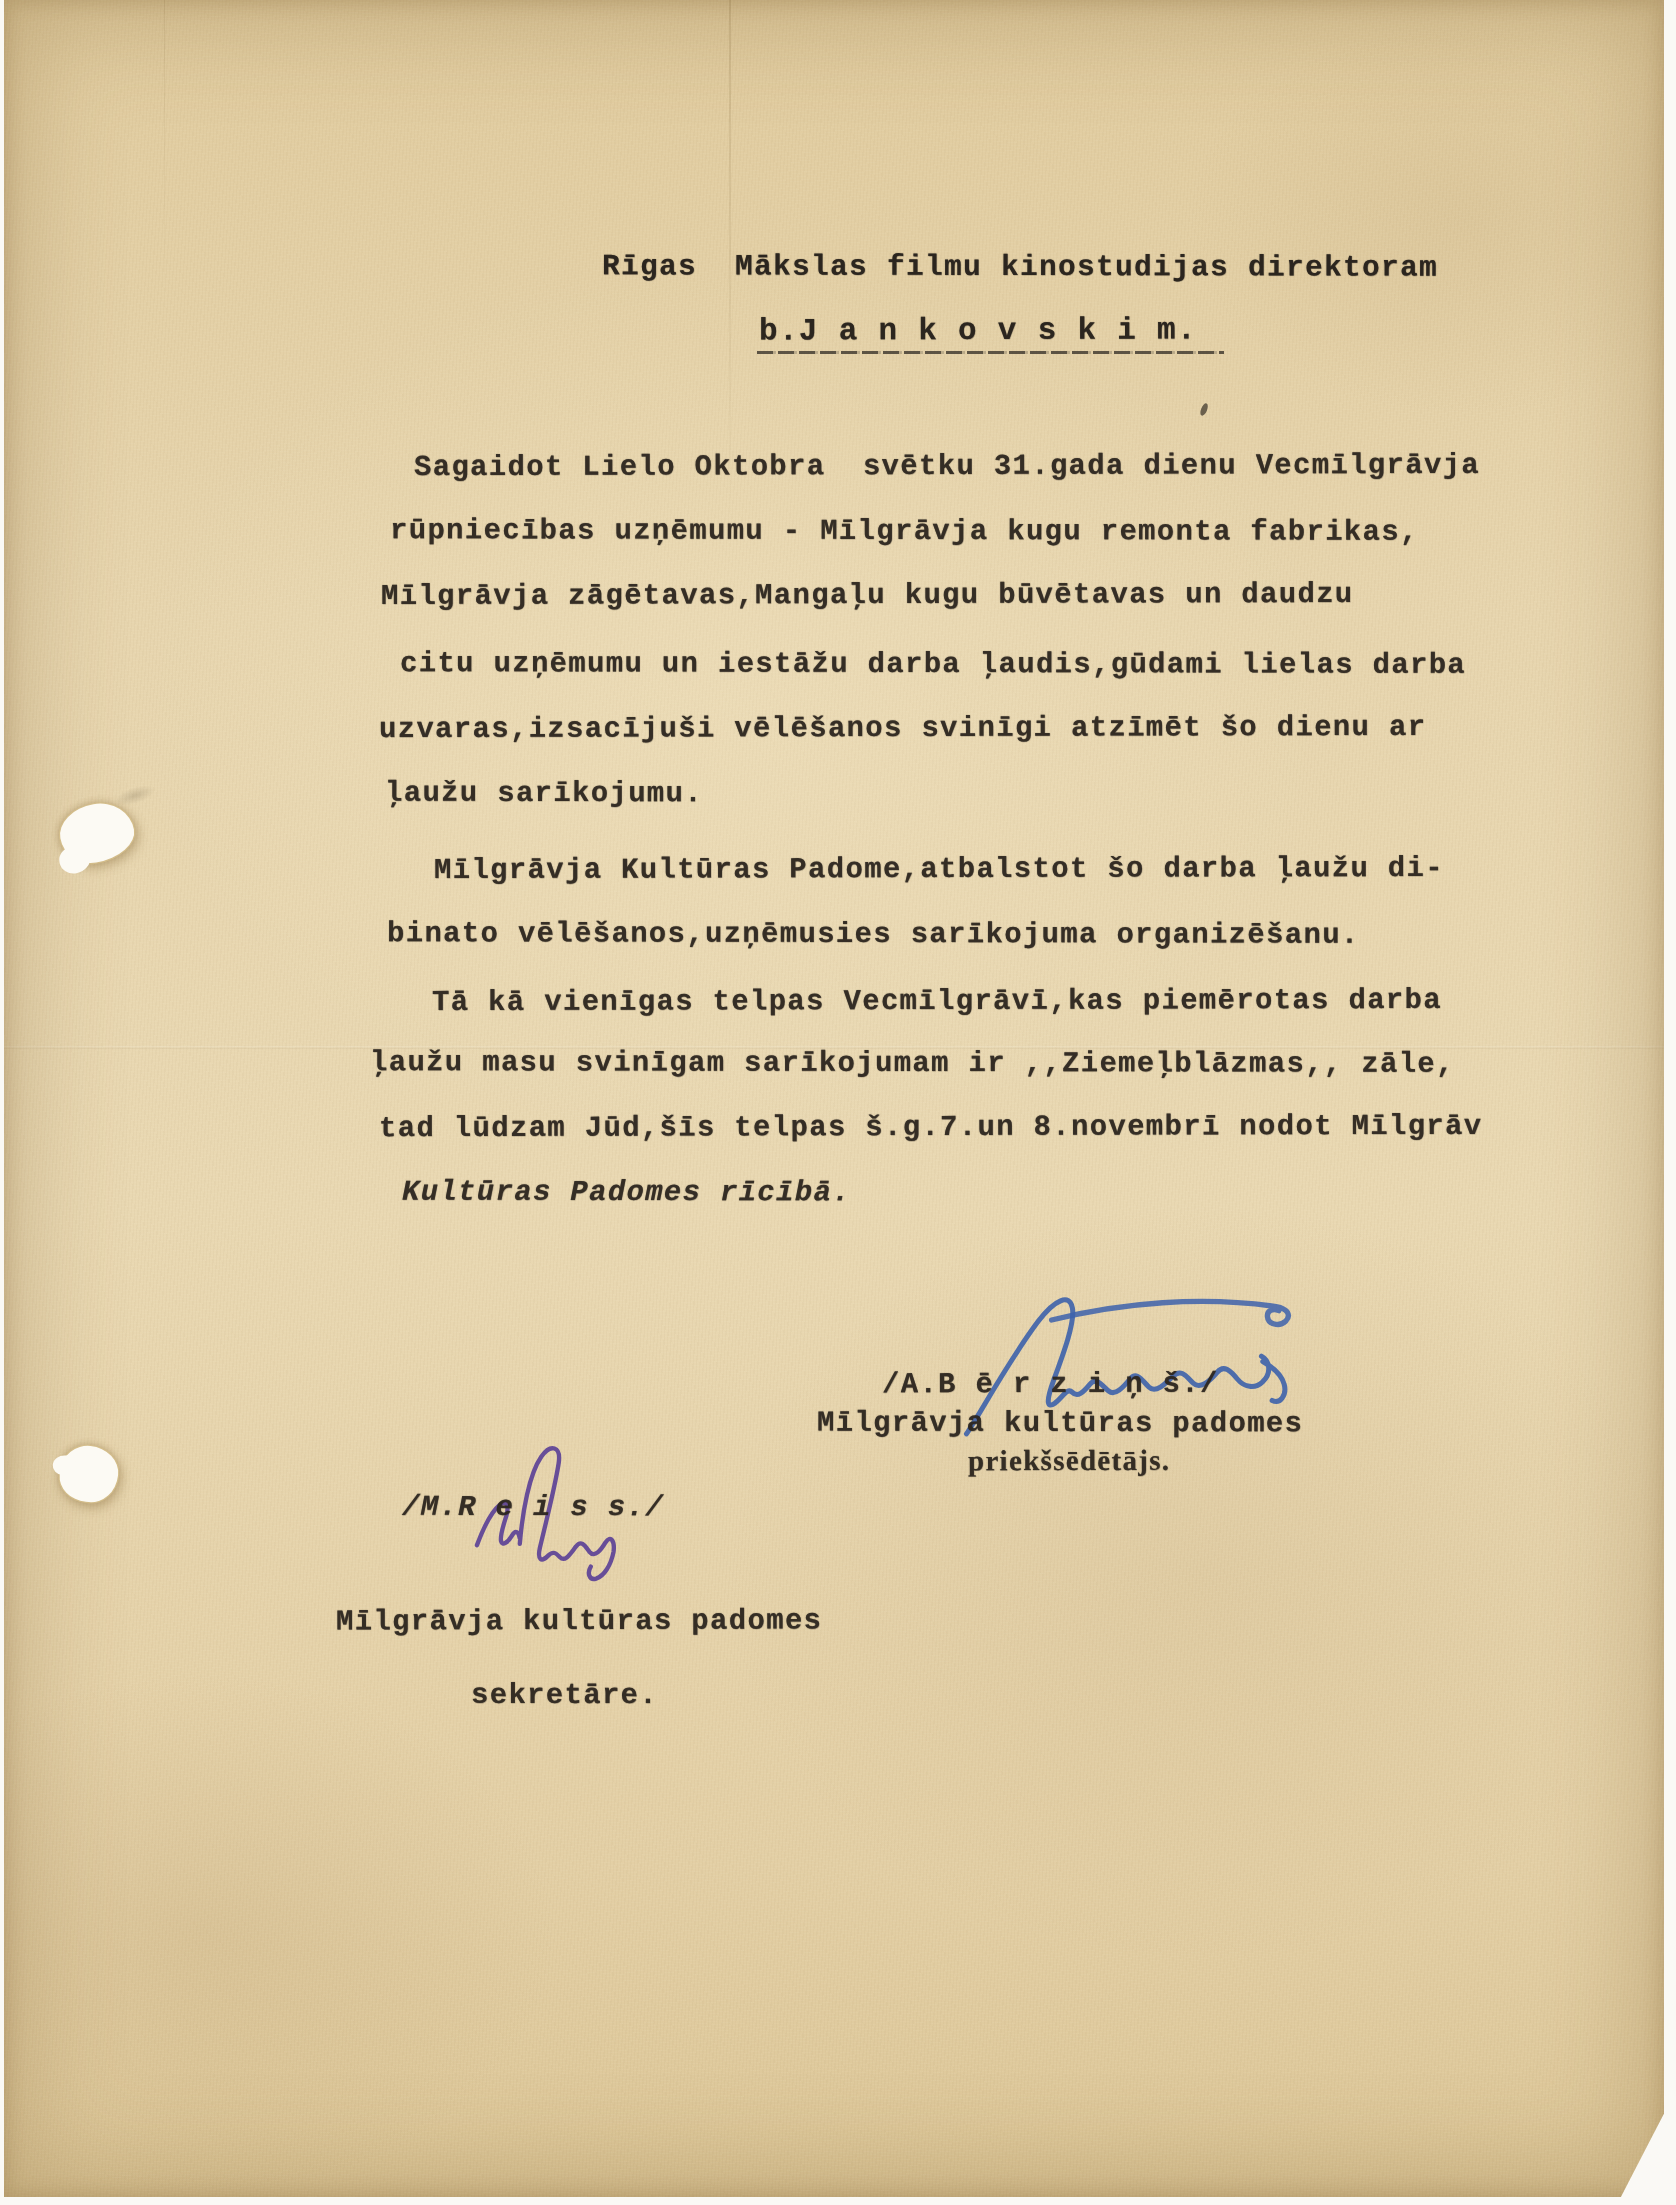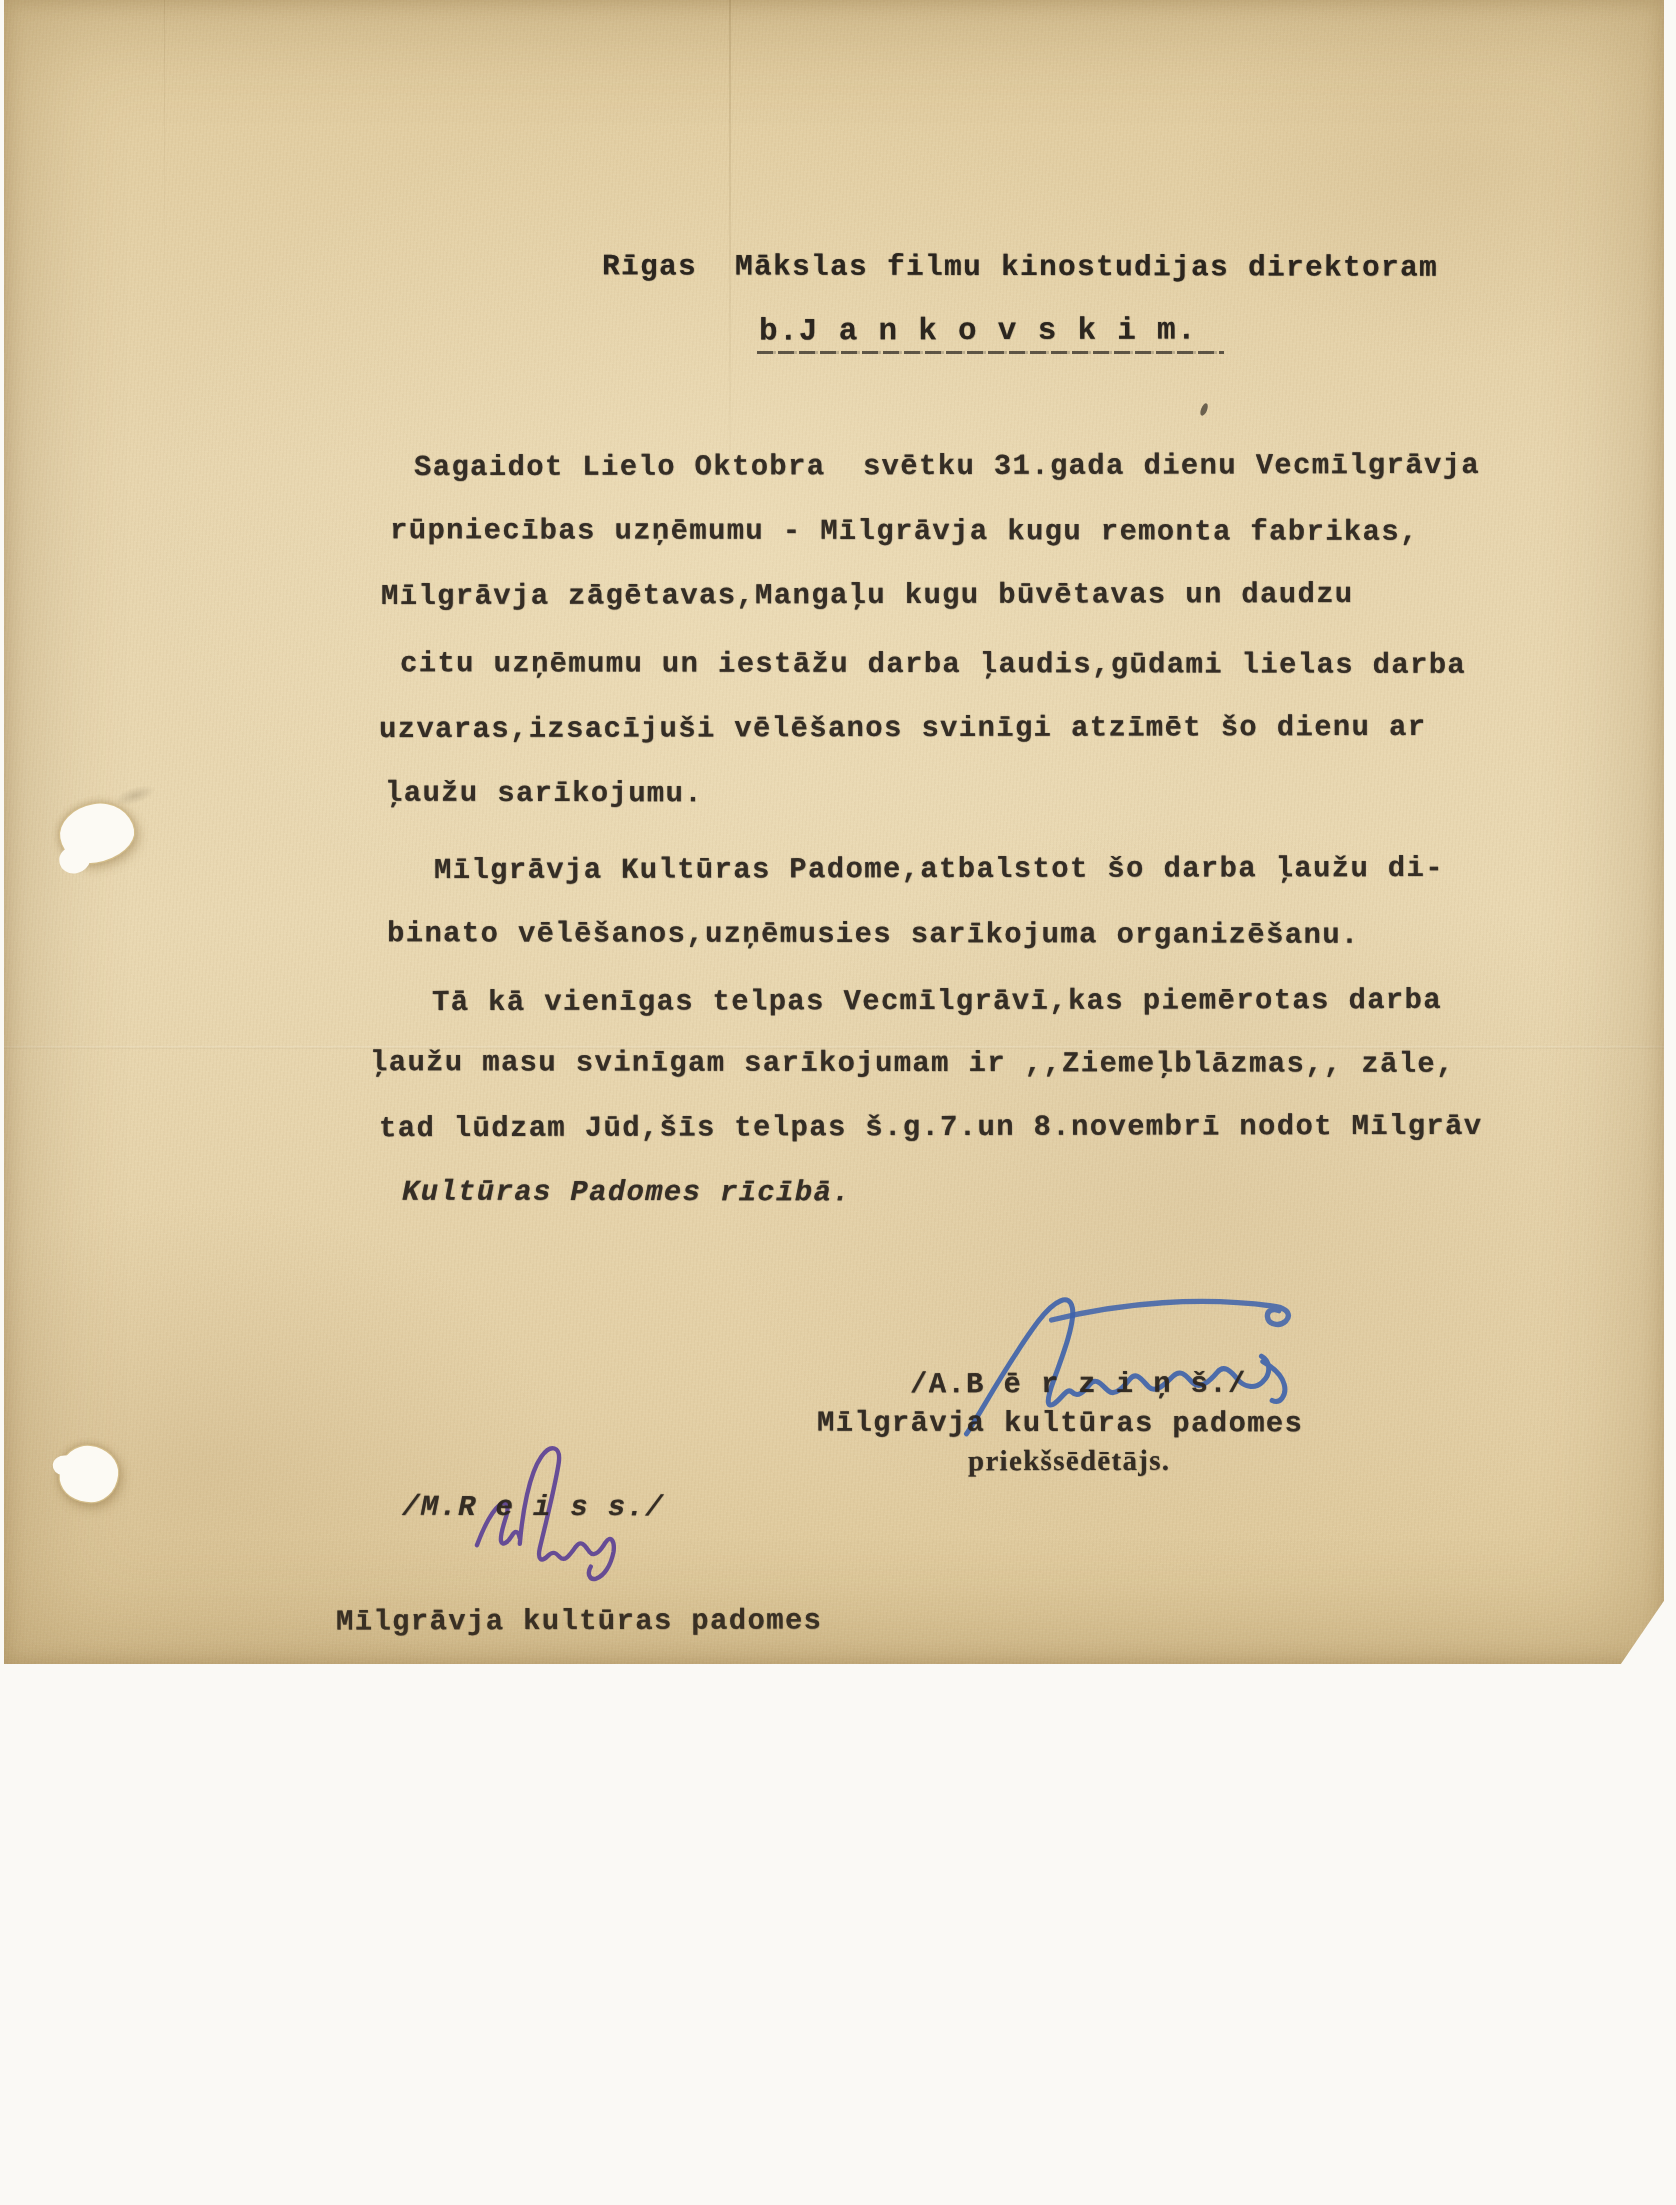--- a/index.html
+++ b/index.html
@@ -1,19 +1,19 @@
 <!DOCTYPE html>
 <html style="font-size:10.7px"><head>
 <meta charset="utf-8">
 <style>
   html,body{margin:0;padding:0;background:#f7f5ef;}
   .scan{position:relative;width:1676px;height:2205px;background:#faf9f5;overflow:hidden;}
   
   .paper{
-    position:absolute;left:4px;top:0;width:1660px;height:1664px;
+    position:absolute;left:4px;top:0;width:1660px;height:2197px;
     background:
       radial-gradient(873px 638px at 44% 32%, rgba(252,242,212,.20), transparent 70%),
       radial-gradient(672px 537px at 72% 72%, rgba(140,105,55,.07), transparent 72%),
       radial-gradient(510px 376px at 12% 88%, rgba(140,105,55,.10), transparent 70%),
       radial-gradient(403px 282px at 88% 10%, rgba(140,105,55,.08), transparent 70%),
       repeating-linear-gradient(94deg, rgba(120,92,50,.035) 0 1.3px, transparent 1.3px 3.4px),
       repeating-linear-gradient(4deg, rgba(255,248,225,.05) 0 0.7px, transparent 0.7px 2.7px),
       linear-gradient(180deg,#e0cb9e 0%,#e7d5ae 28%,#e9d8b2 55%,#e3cfa5 85%,#dcc697 100%);
     clip-path:polygon(0 0,100% 0,100% 96.2%,97.4% 100%,0 100%);
   }
@@ -85,21 +85,21 @@
 
     <svg class="sig" style="left:910px;top:1261px;" width="416" height="181" viewBox="0 0 620 270">
       <path d="M 78 258 C 100 225, 140 150, 185 90 C 210 57, 232 48, 236 70 C 240 92, 222 140, 208 178
                C 198 205, 196 222, 210 212 C 222 203, 228 188, 236 196 C 244 204, 252 196, 262 184
                C 272 172, 280 186, 290 194 C 300 202, 312 188, 322 176 C 332 164, 340 178, 350 188
                C 360 198, 374 184, 386 172 C 398 160, 406 172, 416 182 C 426 192, 440 180, 452 166
                C 462 154, 472 164, 482 176 C 492 188, 508 192, 520 180 C 534 167, 530 148, 518 142
                M 520 150 C 534 158, 548 170, 552 184 C 556 200, 546 214, 534 208" fill="none" stroke="#3d62ab" stroke-width="7.5" stroke-linecap="round" stroke-linejoin="round" opacity=".9"></path>
       <path d="M 205 88 C 310 62, 430 52, 540 68 C 557 71, 563 81, 554 90 C 544 99, 528 94, 527 83 C 526 74, 535 70, 544 74" fill="none" stroke="#3d62ab" stroke-width="8" stroke-linecap="round" stroke-linejoin="round" opacity=".85"></path>
     </svg>
-    <div class="t" style="left:906px;top:1369px;">/A.B ē r z i ņ š./</div>
+    <div class="t" style="left:878px;top:1369px;">/A.B ē r z i ņ š./</div>
     <div class="t" style="left:813px;top:1408px;">Mīlgrāvja kultūras padomes</div>
     <div class="t" style="left:964px;top:1445px;font-family:Liberation Serif, serif;">priekšsēdētājs.</div>
 
     <svg class="sig" style="left:446px;top:1438px;" width="228" height="154" viewBox="0 0 340 230">
       <path d="M 40 160 C 52 128, 64 108, 74 100 C 84 92, 88 102, 84 116 C 79 132, 74 146, 76 154
                C 78 162, 86 156, 92 146 C 98 136, 102 140, 104 150
                M 104 158 C 108 110, 118 54, 136 28 C 150 8, 166 12, 162 38 C 156 76, 142 130, 134 164
                C 130 182, 136 186, 146 176 C 154 168, 158 172, 164 178 C 172 186, 180 172, 188 162
                C 196 151, 202 162, 208 170 C 216 180, 226 166, 232 156 C 240 144, 246 154, 244 170
                C 240 190, 230 206, 218 210 C 208 213, 204 202, 210 192" fill="none" stroke="#5a3f96" stroke-width="6.5" stroke-linecap="round" stroke-linejoin="round" opacity=".9"></path>

